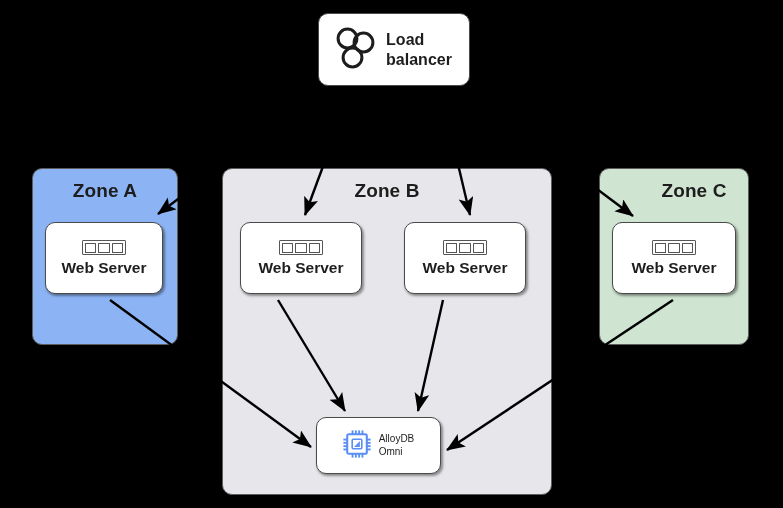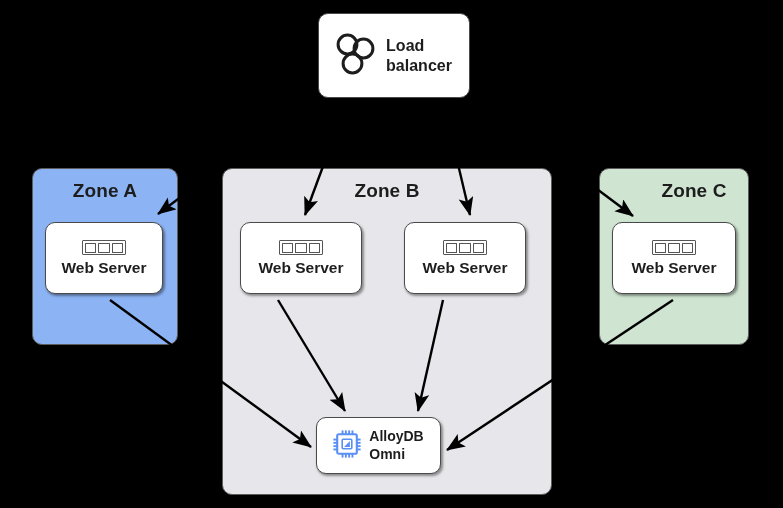--- a/index.html
+++ b/index.html
@@ -90,43 +90,43 @@
   .rack-icon i {
     display: block;
     flex: 1 1 0;
     border: 1.3px solid #555;
     border-radius: 0.5px;
     background: #fff;
   }
 
   
   #load-balancer {
-    left: 318px; top: 13px; width: 152px; height: 85px;
+    left: 318px; top: 13px; width: 152px; height: 73px;
     flex-direction: row;
     gap: 10px;
     padding: 0 4px;
   }
   #load-balancer .lb-label {
     font-size: 16px;
     font-weight: bold;
     color: #1d1d1d;
     line-height: 1.22;
     white-space: pre-line;
   }
 
   
   #alloydb-omni {
     left: 316px; top: 417px; width: 125px; height: 57px;
     flex-direction: row;
     gap: 8px;
     padding: 0 9px;
   }
   #alloydb-omni .db-label {
-    font-size: 14px;
-    font-weight: bold;
+    font-size: 10px;
+    font-weight: normal;
     color: #1d1d1d;
     line-height: 1.25;
     white-space: pre-line;
   }
 
   
   #ws-a { left: 45px;  top: 222px; width: 118px; height: 72px; }
   #ws-b1 { left: 240px; top: 222px; width: 122px; height: 72px; }
   #ws-b2 { left: 404px; top: 222px; width: 122px; height: 72px; }
   #ws-c { left: 612px; top: 222px; width: 124px; height: 72px; }

